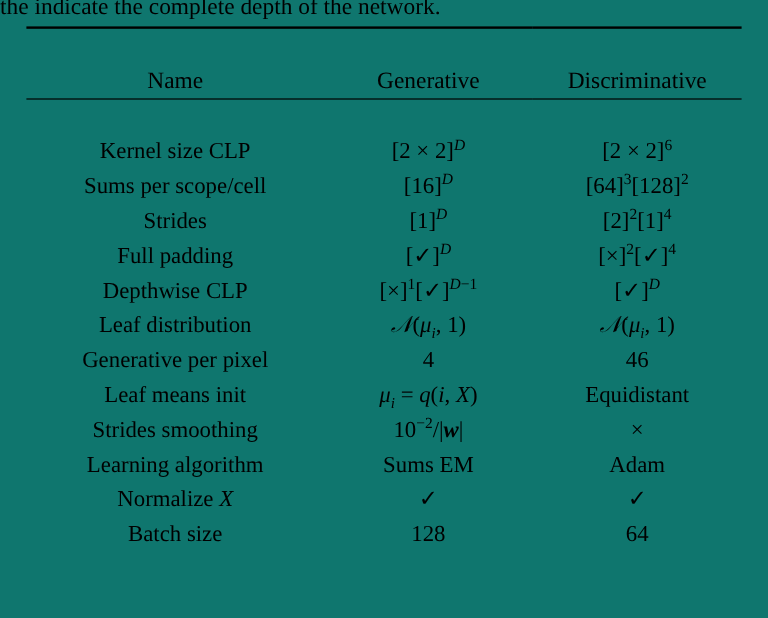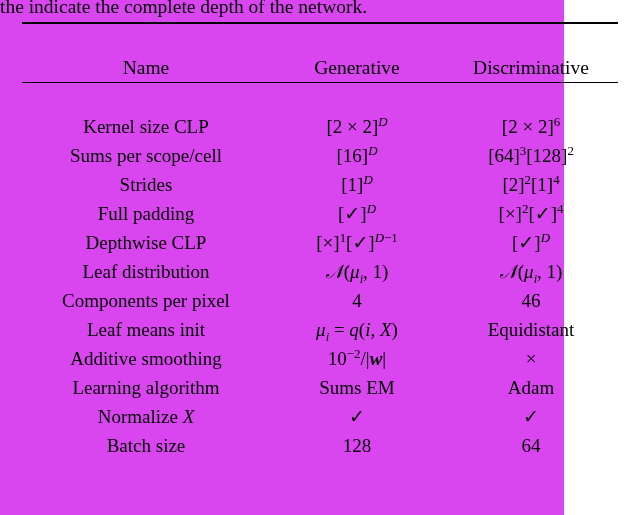--- a/index.html
+++ b/index.html
@@ -9,23 +9,23 @@
   }
   body {
     width: 640px;
     height: 515px;
     font-family: "Liberation Serif", serif;
     color: #000000;
     overflow: hidden;
   }
   .page {
     position: relative;
-    width: 564px;
+    width: 640px;
     height: 515px;
-    background: #d946ef;
+    background: #0f766e;
   }
   .caption-line {
     position: absolute;
     top: -4px;
     left: 0;
     width: 640px;
     font-size: 19.5px;
     line-height: 22px;
     white-space: nowrap;
     overflow: hidden;
@@ -127,33 +127,33 @@
         <td class="col-disc">[✓]<span class="sup mi">D</span></td>
       </tr>
 
       <tr>
         <td class="col-name">Leaf distribution</td>
         <td class="col-gen"><span class="cal">𝒩</span>(<span class="mi">μ</span><span class="sub mi">i</span>, 1)</td>
         <td class="col-disc"><span class="cal">𝒩</span>(<span class="mi">μ</span><span class="sub mi">i</span>, 1)</td>
       </tr>
 
       <tr>
-        <td class="col-name">Components per pixel</td>
+        <td class="col-name">Generative per pixel</td>
         <td class="col-gen">4</td>
         <td class="col-disc">46</td>
       </tr>
 
       <tr>
         <td class="col-name">Leaf means init</td>
         <td class="col-gen"><span class="mi">μ</span><span class="sub mi">i</span> = <span class="mi">q</span>(<span class="mi">i</span>, <span class="mi">X</span>)</td>
         <td class="col-disc">Equidistant</td>
       </tr>
 
       <tr>
-        <td class="col-name">Additive smoothing</td>
+        <td class="col-name">Strides smoothing</td>
         <td class="col-gen">10<span class="sup">−2</span>/|<span class="bold-it">w</span>|</td>
         <td class="col-disc">×</td>
       </tr>
 
       <tr>
         <td class="col-name">Learning algorithm</td>
         <td class="col-gen">Sums EM</td>
         <td class="col-disc">Adam</td>
       </tr>
 

